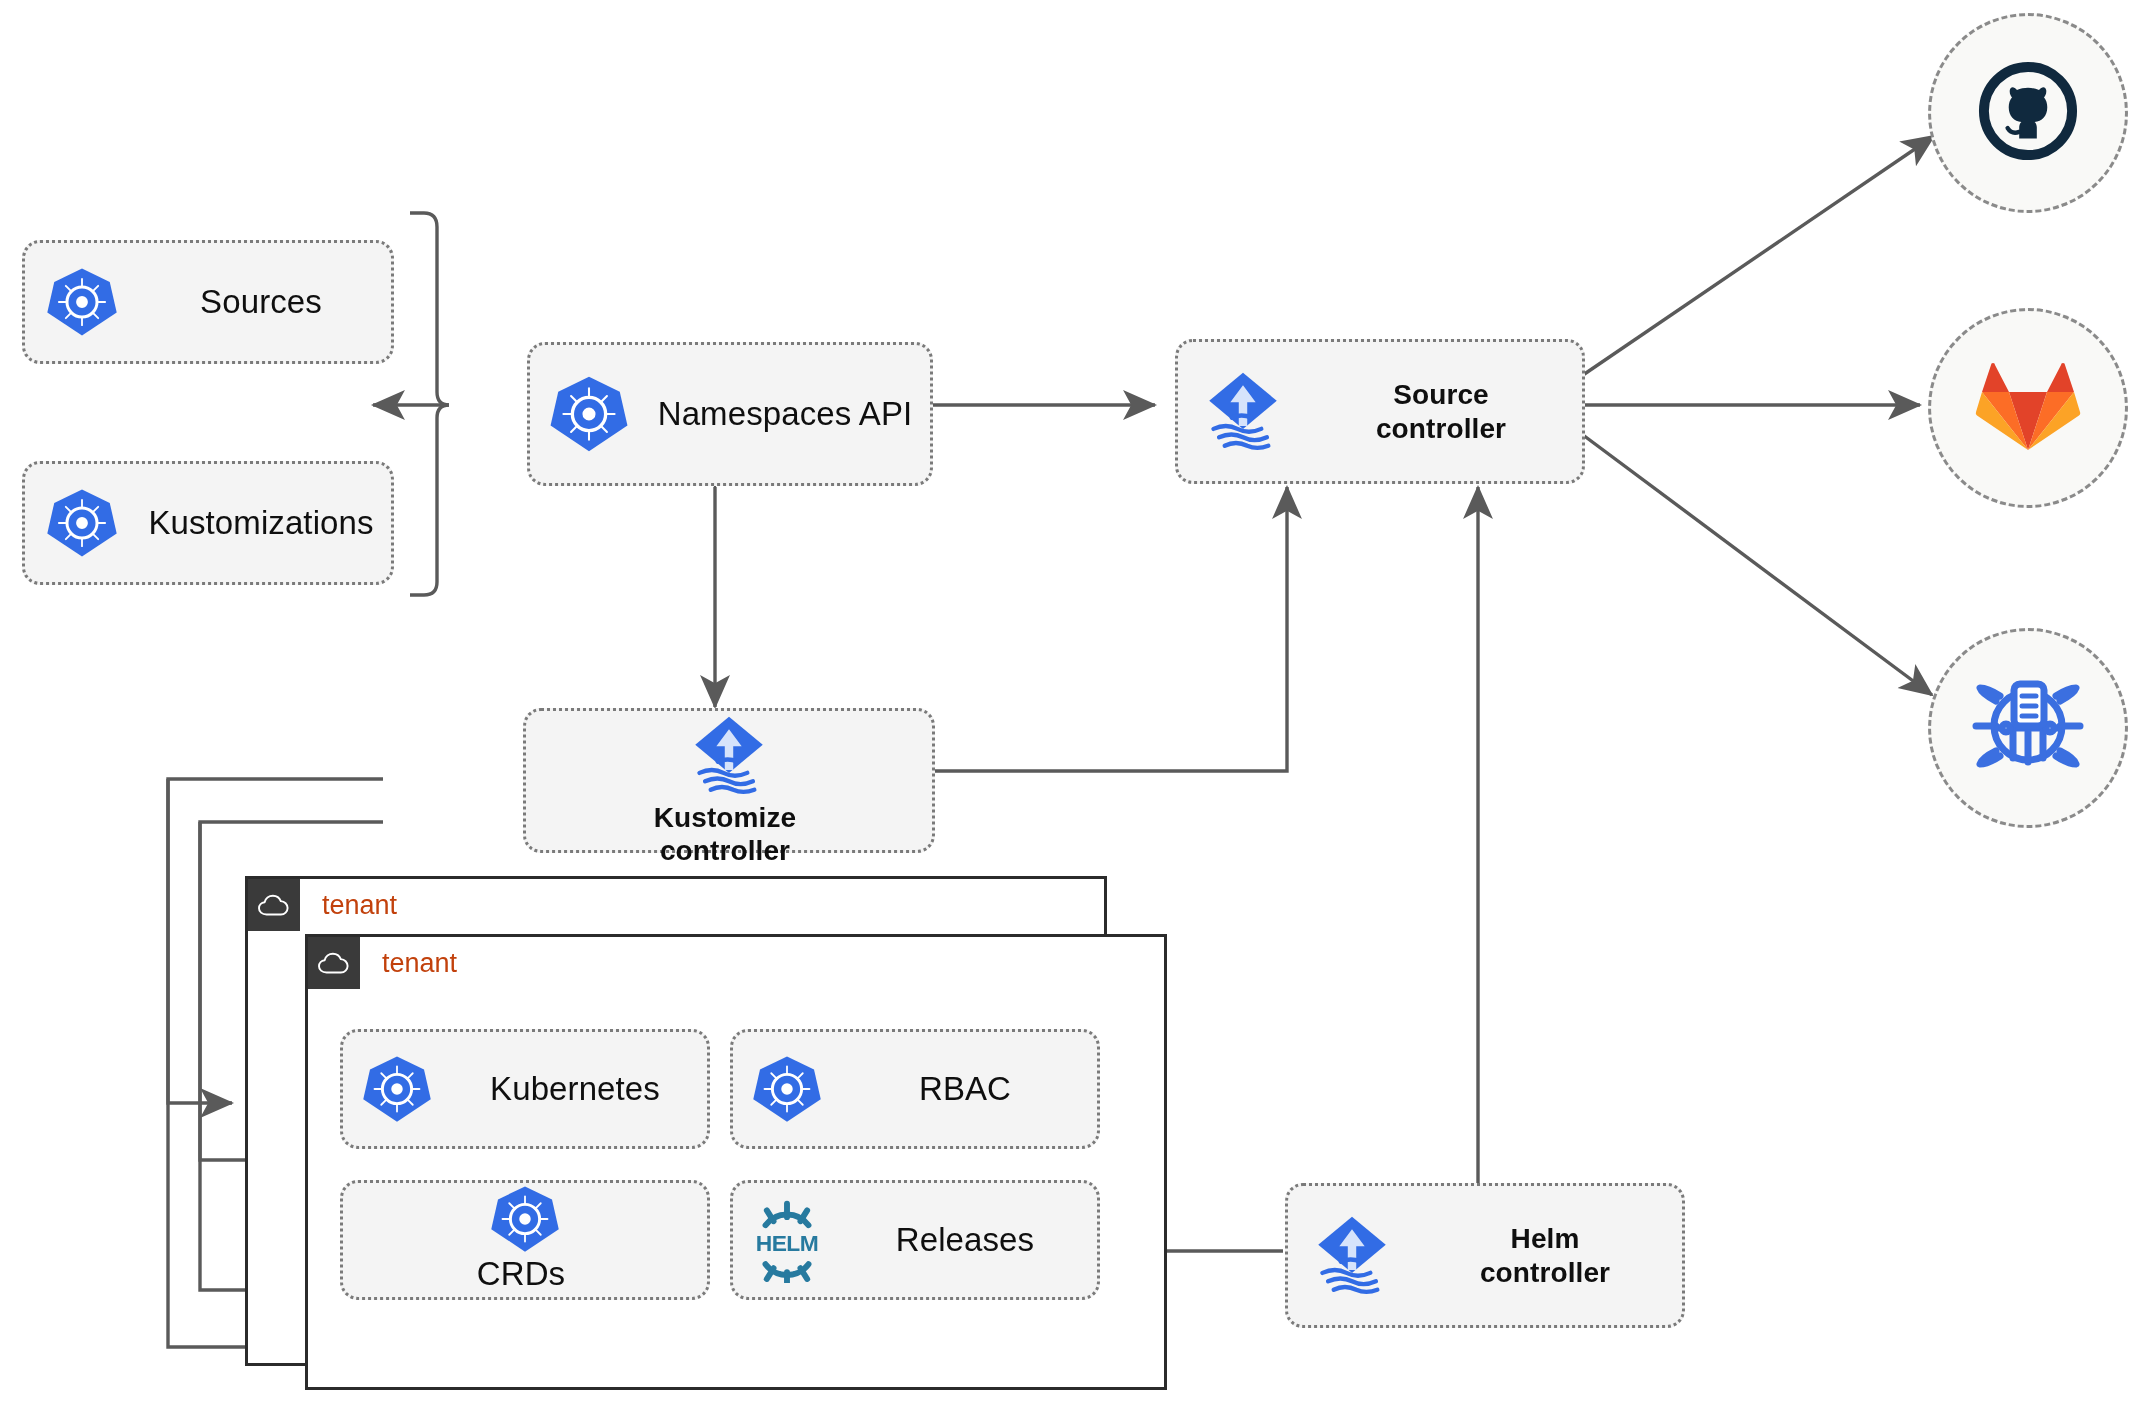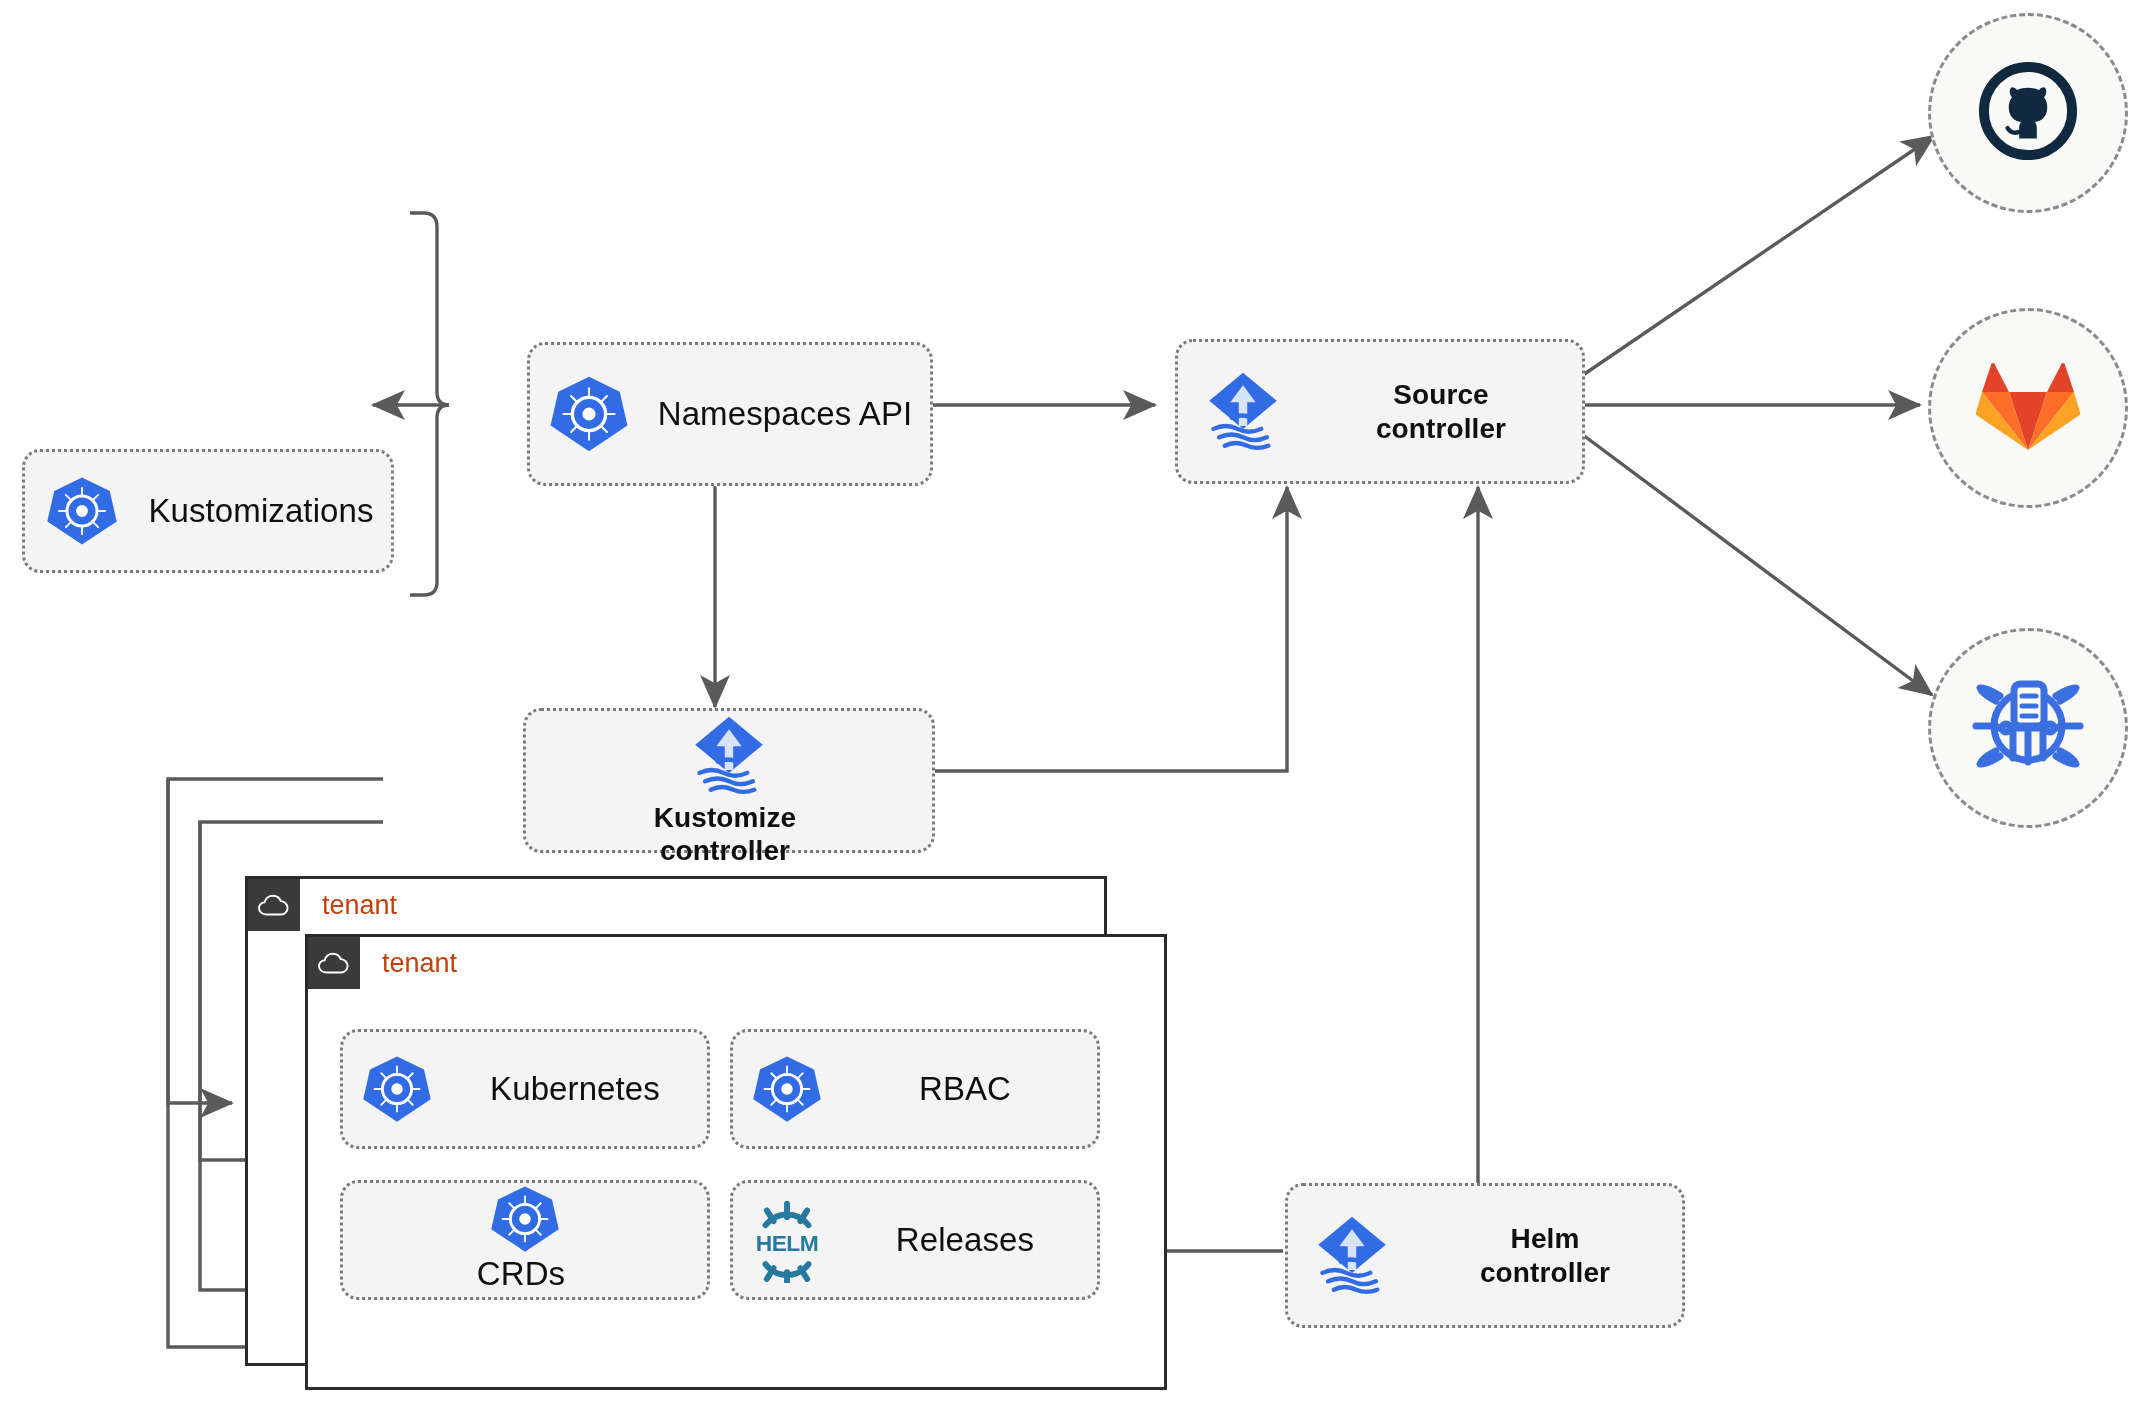--- a/index.html
+++ b/index.html
@@ -84,22 +84,42 @@
       
       <path d="M383,779 L168,779 L168,1103 L232,1103" marker-end="url(#ah)"></path>
       
       <path d="M383,822 L200,822 L200,1160 L292,1160" marker-end="url(#ah)"></path>
       
       <path d="M168,779 L168,1347 L248,1347"></path>
       <path d="M200,822 L200,1290 L310,1290"></path>
     </g>
   </svg>
 
-
-  <div class="card" style="left:22px;top:449px;width:372px;height:124px;">
+  <div class="card" style="left:22px;top:240px;width:372px;height:124px;">
+    <span class="ico" style="width:114px;">
+      <svg width="74" height="74" viewBox="0 0 64 64">
+        <path d="M32 3 L56 14.6 L62 41 L32 61 L2 41 L8 14.6 Z" fill="#326ce5"></path>
+        <g fill="#fff" stroke="#fff" stroke-width="1.6" stroke-linecap="round">
+          <circle cx="32" cy="32" r="4.3"></circle>
+          <circle cx="32" cy="32" r="13" fill="none" stroke-width="2.6"></circle>
+          <line x1="32" y1="12" x2="32" y2="19"></line>
+            <line x1="32" y1="45" x2="32" y2="52"></line>
+          <line x1="12" y1="32" x2="19" y2="32"></line>
+            <line x1="45" y1="32" x2="52" y2="32"></line>
+          <line x1="18" y1="18" x2="23" y2="23"></line>
+            <line x1="41" y1="41" x2="46" y2="46"></line>
+          <line x1="46" y1="18" x2="41" y2="23"></line>
+            <line x1="23" y1="41" x2="18" y2="46"></line>
+        </g>
+      </svg>
+    </span>
+    <span class="lbl">Sources</span>
+  </div>
+
+  <div class="card" style="left:22px;top:461px;width:372px;height:124px;">
     <span class="ico" style="width:114px;">
       <svg width="74" height="74" viewBox="0 0 64 64">
         <path d="M32 3 L56 14.6 L62 41 L32 61 L2 41 L8 14.6 Z" fill="#326ce5"></path>
         <g fill="#fff" stroke="#fff" stroke-width="1.6" stroke-linecap="round">
           <circle cx="32" cy="32" r="4.3"></circle>
           <circle cx="32" cy="32" r="13" fill="none" stroke-width="2.6"></circle>
           <line x1="32" y1="12" x2="32" y2="19"></line>
             <line x1="32" y1="45" x2="32" y2="52"></line>
           <line x1="12" y1="32" x2="19" y2="32"></line>
             <line x1="45" y1="32" x2="52" y2="32"></line>

